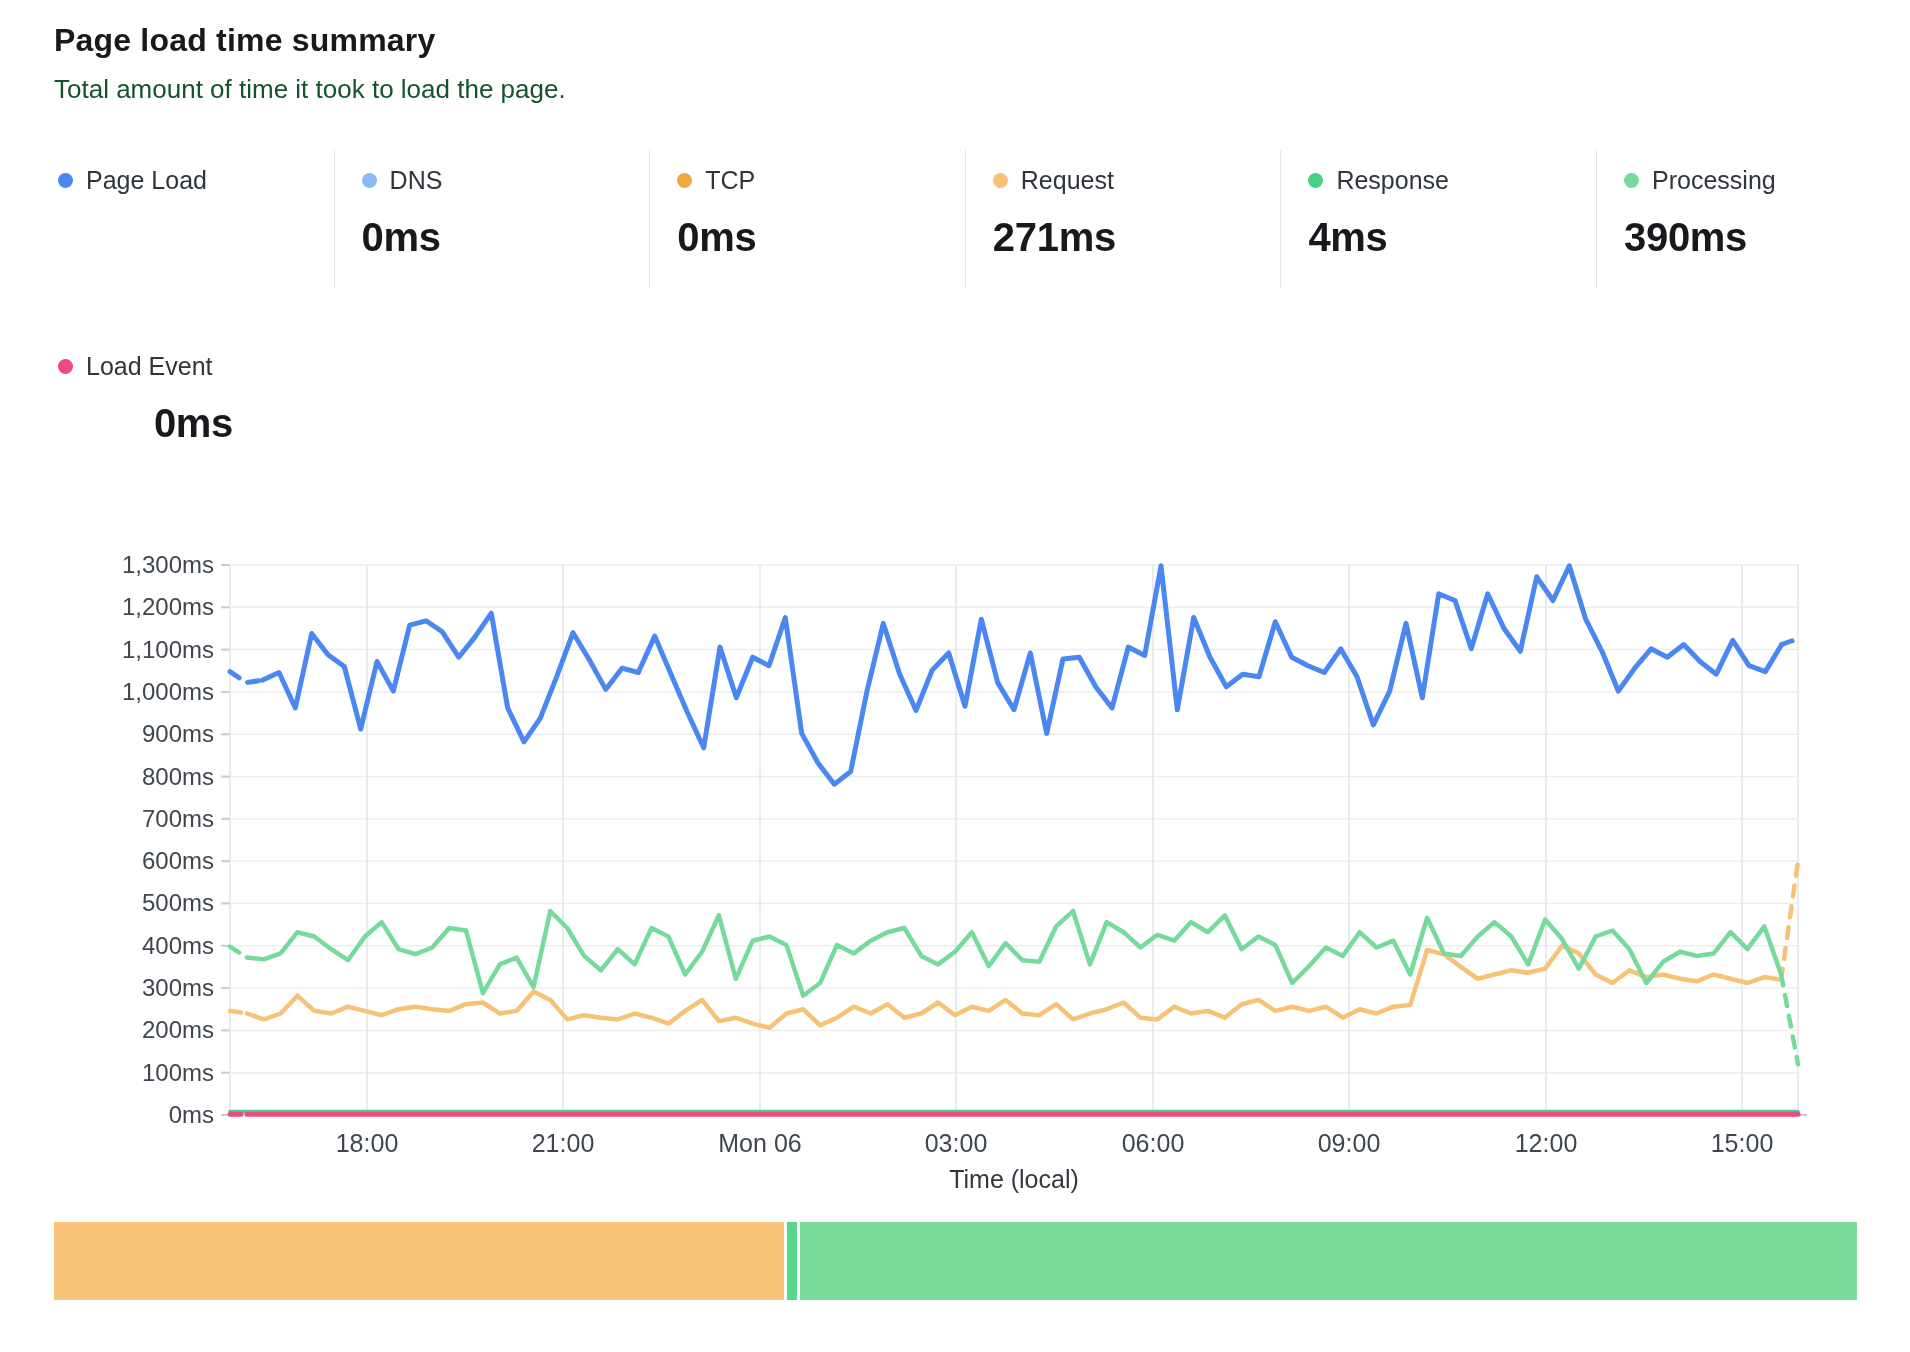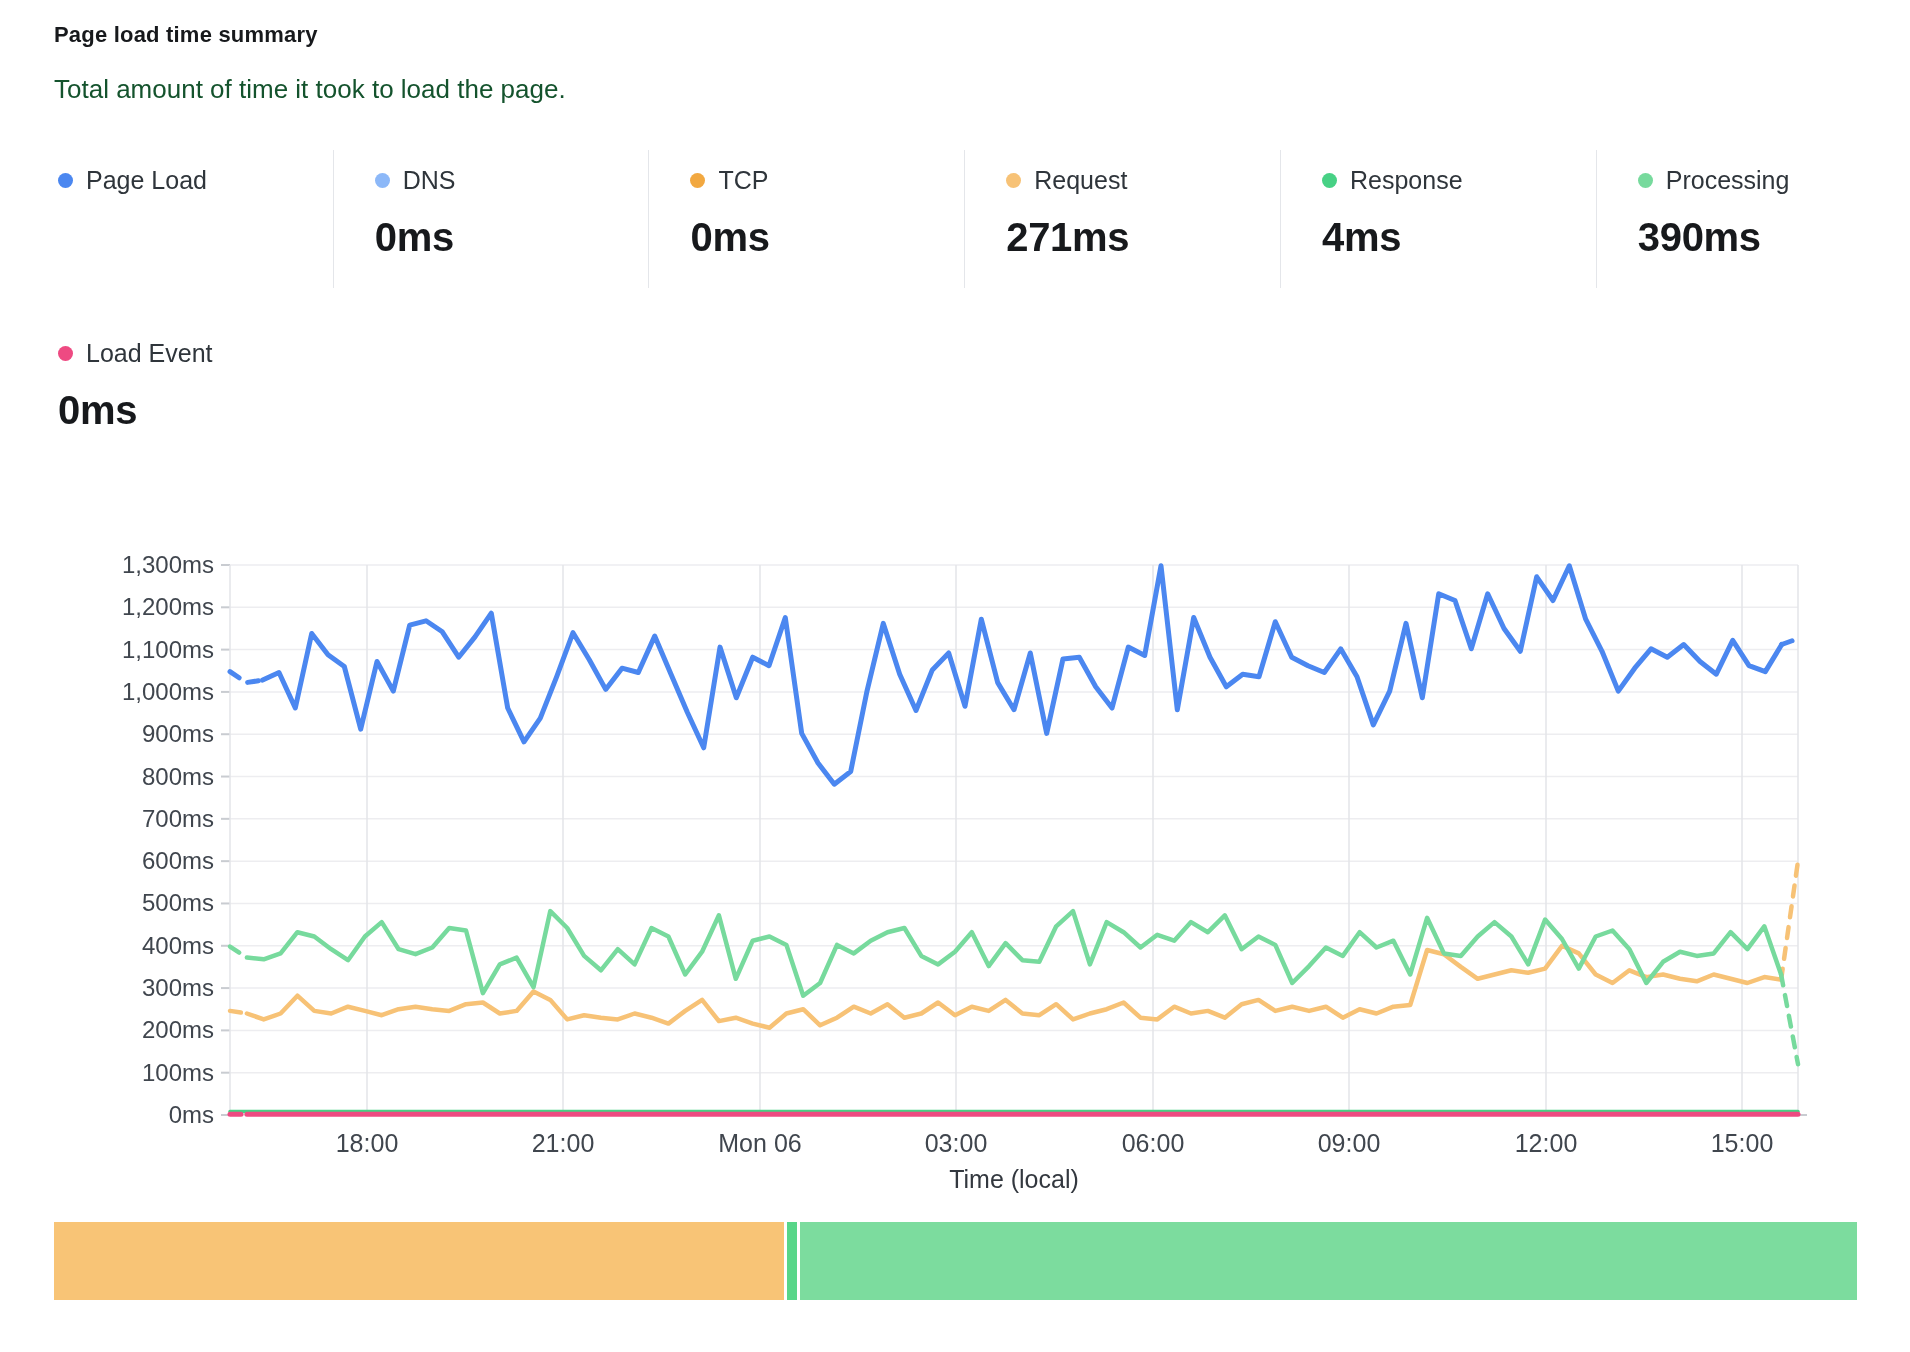--- a/index.html
+++ b/index.html
@@ -1,31 +1,31 @@
 <!DOCTYPE html>
 <html><head>
 <meta charset="utf-8">
 <style>
   html,body{margin:0;padding:0;background:#ffffff;}
   body{font-family:"Liberation Sans", sans-serif; color:#1a1c1f;}
   #page{position:relative;width:1910px;height:1352px;background:#fff;overflow:hidden;}
 
-  .title{position:absolute;left:54px;top:22px;font-size:22px;font-weight:700;color:#17191c;letter-spacing:.2px;}
+  .title{position:absolute;left:54px;top:22px;font-size:32px;font-weight:700;color:#17191c;letter-spacing:.2px;}
   .subtitle{position:absolute;left:54px;top:74px;font-size:26px;font-weight:400;color:#14532d;}
 
   .stats-row{position:absolute;left:54px;top:150px;width:1803px;display:flex;gap:25px;}
   .stat-col{box-sizing:border-box;padding-top:16px;padding-bottom:20px;min-height:138px;}
-  .stat-col.bordered{border-left:1px solid #e4e6ea;padding-left:41px;}
+  .stat-col.bordered{border-left:1px solid #e4e6ea;padding-left:27px;}
   .stat-col.first{padding-left:4px;}
   .stat-head{display:flex;align-items:center;gap:13px;}
   .stat-dot{width:15px;height:15px;border-radius:50%;flex:none;}
   .stat-label{font-size:25px;color:#2f353b;}
   .stat-value{margin-top:20px;font-size:40px;font-weight:700;color:#17191c;letter-spacing:-.3px;}
 
-  .stats-row2{position:absolute;left:54px;top:323px;}
+  .stats-row2{position:absolute;left:54px;top:336px;text-align:center;}
 
   #chart-wrap{position:absolute;left:0;top:540px;width:1910px;height:680px;}
   svg text{font-family:"Liberation Sans", sans-serif;}
 
   #summary-bar{position:absolute;left:54px;top:1222px;width:1803px;height:78px;display:flex;gap:3px;}
   .bar-seg{height:100%;}
 </style>
 </head>
 <body>
 

